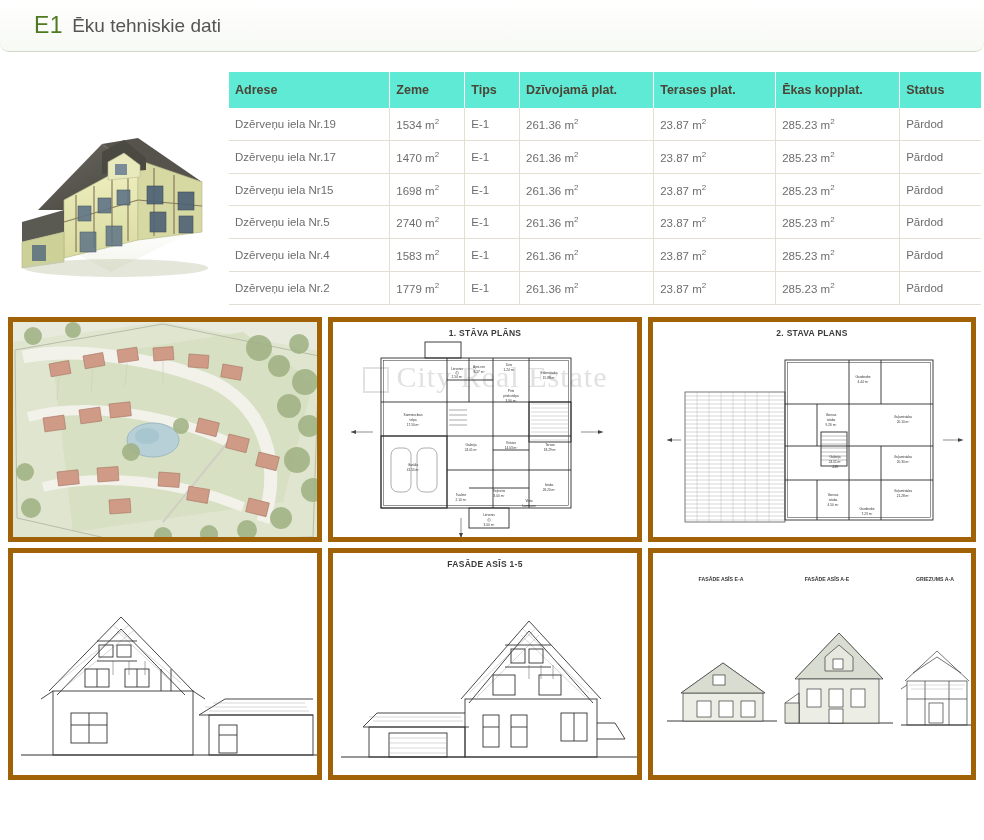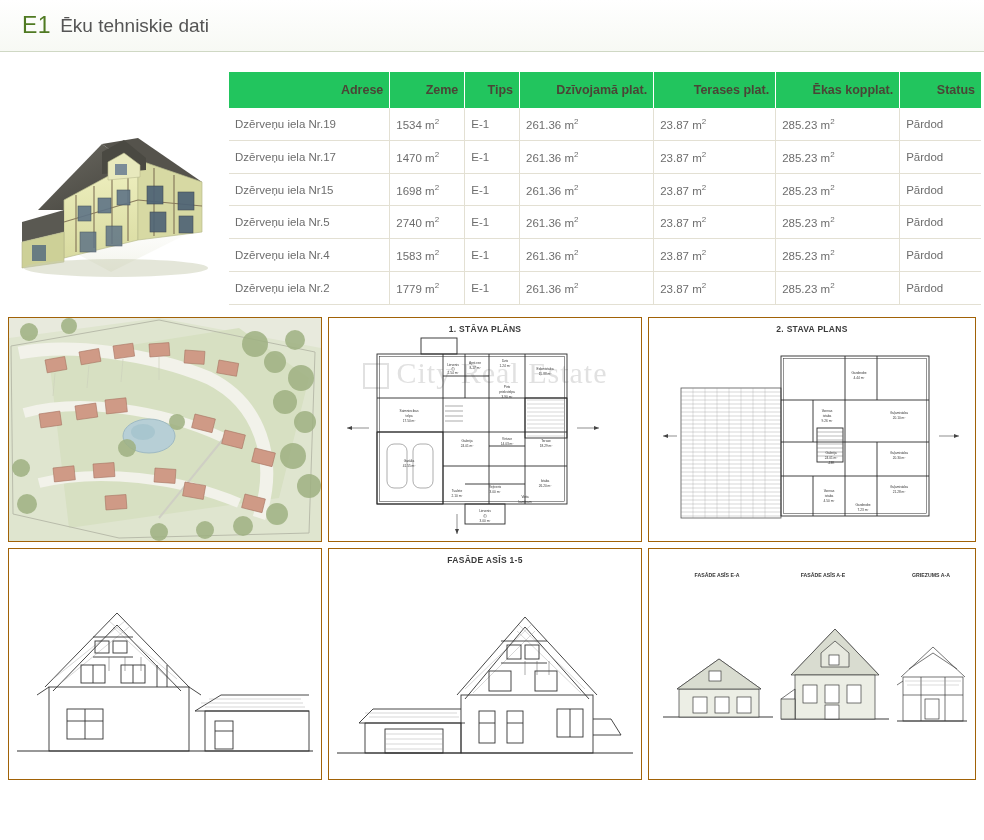--- a/index.html
+++ b/index.html
@@ -15,23 +15,24 @@
     position: relative;
     overflow: hidden;
   }
 
   
   .header {
     height: 52px;
     border-bottom: 1px solid #cfd8c4;
     display: flex;
     align-items: center;
-    padding-left: 22px;
+    padding-left: 34px;
     box-sizing: border-box;
     background: linear-gradient(to bottom, #ffffff 0%, #f7f9f4 100%);
+    border-radius: 9px;
   }
   .header-code {
     font-size: 23px;
     color: #4f7a22;
     font-weight: normal;
     margin-right: 9px;
     letter-spacing: 0.5px;
   }
   .header-title {
     font-size: 19px;
@@ -57,26 +58,26 @@
   .table-wrap {
     flex: 1;
     margin-left: 8px;
   }
   table.data-table {
     border-collapse: collapse;
     width: 752px;
     font-size: 11.5px;
   }
   table.data-table thead th {
-    background: #22c55e;
+    background: #5eead4;
     color: #4a4536;
     font-weight: bold;
     font-size: 12.5px;
     padding: 11px 6px;
-    text-align: right;
+    text-align: left;
     border-right: 1px solid #ffffff;
     white-space: nowrap;
   }
   table.data-table thead th:last-child { border-right: none; }
   table.data-table tbody td {
     padding: 9px 6px;
     text-align: left;
     border-bottom: 1px solid #e3e0d3;
     border-right: 1px solid #e3e0d3;
     color: #6d6d6d;
@@ -90,21 +91,21 @@
   
   .grid {
     display: grid;
     grid-template-columns: 314px 314px 328px;
     grid-template-rows: 225px 232px;
     gap: 6px;
     padding: 6px 8px 8px 8px;
     box-sizing: border-box;
   }
   .panel {
-    border: 1px solid #a16207;
+    border: 5px solid #a16207;
     background: #ffffff;
     position: relative;
     overflow: hidden;
   }
   .panel-title {
     text-align: center;
     font-size: 8.5px;
     font-weight: bold;
     color: #3a3a3a;
     padding-top: 6px;

